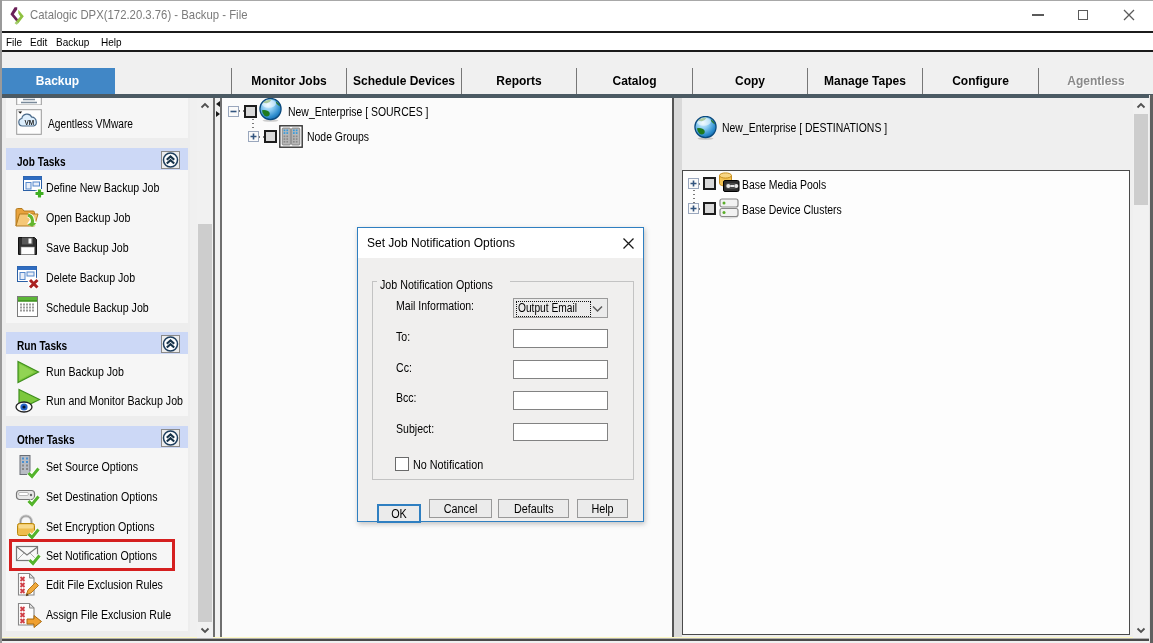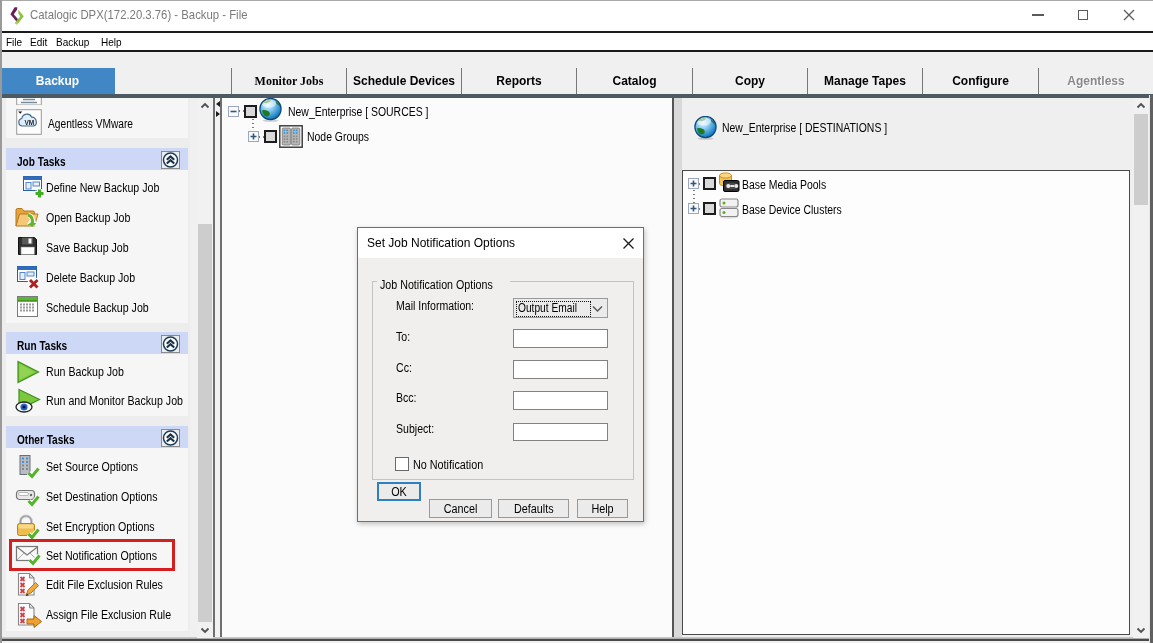--- a/index.html
+++ b/index.html
@@ -1,17 +1,17 @@
 <!DOCTYPE html>
 <html><head>
 <meta charset="utf-8">
 <style>
 html,body{margin:0;padding:0;background:#fff;}
 body{font-family:"Liberation Sans",sans-serif;width:1153px;height:643px;overflow:hidden;}
-#win{position:relative;width:1153px;height:643px;background:#86efac;overflow:hidden;}
+#win{position:relative;width:1153px;height:643px;background:#fef9c3;overflow:hidden;}
 .abs{position:absolute;}
 .sp{position:absolute;white-space:nowrap;line-height:14px;transform-origin:0 0;color:#000;}
 .tab{position:absolute;top:0;height:26px;line-height:26px;text-align:center;font-size:12px;font-weight:bold;color:#000;background:#f0f0f0;box-sizing:border-box;}
 .tab.active{background:#4187c6;color:#fff;}
 .cbx{position:absolute;width:13px;height:13px;background:#d9d9d9;border:2px solid #1d1d1d;box-sizing:border-box;}
 .dlgfield{position:absolute;background:#fff;border:1px solid #828282;box-sizing:border-box;}
 .dlgbtn{position:absolute;height:19px;background:#ebebeb;border:1px solid #999;box-sizing:border-box;}
 .bt{position:absolute;width:100%;text-align:center;font-size:12px;top:2px;line-height:14px;transform:scaleX(0.9);transform-origin:50% 0;}
 svg{display:block;}
 </style>
@@ -38,21 +38,21 @@
     </div>
 <div class="abs" style="left:0;top:33px;width:1153px;height:17px;background:#fff;"></div>
 <div class="abs" style="left:0;top:50px;width:1153px;height:2px;background:#1b1b1b;"></div>
 <div class="sp" style="left:5.5px;top:34.5px;font-size:11.5px;color:#000;transform:scaleX(0.87);">File</div>
 <div class="sp" style="left:30px;top:34.5px;font-size:11.5px;color:#000;transform:scaleX(0.87);">Edit</div>
 <div class="sp" style="left:56px;top:34.5px;font-size:11.5px;color:#000;transform:scaleX(0.87);">Backup</div>
 <div class="sp" style="left:101px;top:34.5px;font-size:11.5px;color:#000;transform:scaleX(0.87);">Help</div>
 <div class="abs" style="left:0;top:52px;width:1153px;height:16px;background:#f0f0f0;"></div>
 <div class="abs" style="left:0;top:68px;width:1153px;height:26px;background:#f0f0f0;">
 <div class="tab active" style="left:0px;width:115px;">Backup</div>
-<div class="tab" style="left:231px;width:115px;border-left:1px solid #777;font-family:Liberation Serif, serif;">Monitor Jobs</div>
+<div class="tab" style="left:231px;width:115px;border-left:1px solid #777;">Monitor Jobs</div>
 <div class="tab" style="left:346px;width:115px;border-left:1px solid #777;">Schedule Devices</div>
 <div class="tab" style="left:461px;width:115px;border-left:1px solid #777;">Reports</div>
 <div class="tab" style="left:692px;width:115px;border-left:1px solid #777;">Copy</div>
 <div class="tab" style="left:576px;width:116px;border-left:1px solid #777;">Catalog</div>
 <div class="tab" style="left:807px;width:115px;border-left:1px solid #777;">Manage Tapes</div>
 <div class="tab" style="left:922px;width:116px;border-left:1px solid #777;">Configure</div>
 <div class="tab" style="left:1038px;width:115px;border-left:1px solid #777;color:#8a8a8a;text-shadow:1px 1px 0 #fff;">Agentless</div>
 </div>
 <div class="abs" style="left:0;top:94px;width:1153px;height:4px;background:#4b5a63;"></div>
 <div class="abs" style="left:0;top:0;width:2px;height:643px;background:#9a9a9a;z-index:5;"></div>
@@ -460,21 +460,21 @@
         <svg style="position:absolute;right:4px;top:6px;" width="11" height="8" viewBox="0 0 11 8">
           <path d="M1 1.5 L5.5 6 L10 1.5" fill="none" stroke="#5a5a5a" stroke-width="1.5"></path>
         </svg>
       </div>
 <div class="dlgfield" style="left:155px;top:101px;width:95px;height:19px;"></div>
 <div class="dlgfield" style="left:155px;top:132px;width:95px;height:19px;"></div>
 <div class="dlgfield" style="left:155px;top:162.5px;width:95px;height:19px;"></div>
 <div class="dlgfield" style="left:155px;top:195px;width:95px;height:18px;"></div>
 <div class="abs" style="left:37px;top:229px;width:14px;height:14px;background:#fff;border:1px solid #6a6a6a;box-sizing:border-box;"></div>
 <div class="sp" style="left:55px;top:230px;font-size:12px;color:#000;transform:scaleX(0.9);">No Notification</div>
-<div class="abs" style="left:19px;top:254px;width:44px;height:19px;background:#ebebeb;border:2px solid #2f7fc1;box-sizing:border-box;">
+<div class="abs" style="left:19px;top:276px;width:44px;height:19px;background:#ebebeb;border:2px solid #2f7fc1;box-sizing:border-box;">
         <div class="bt" style="top:1px;">OK</div>
       </div>
 <div class="dlgbtn" style="left:70.5px;top:271px;width:63px;">
         <div class="bt">Cancel</div>
       </div>
 <div class="dlgbtn" style="left:139.5px;top:271px;width:71.5px;">
         <div class="bt">Defaults</div>
       </div>
 <div class="dlgbtn" style="left:219px;top:271px;width:51px;">
         <div class="bt">Help</div>

